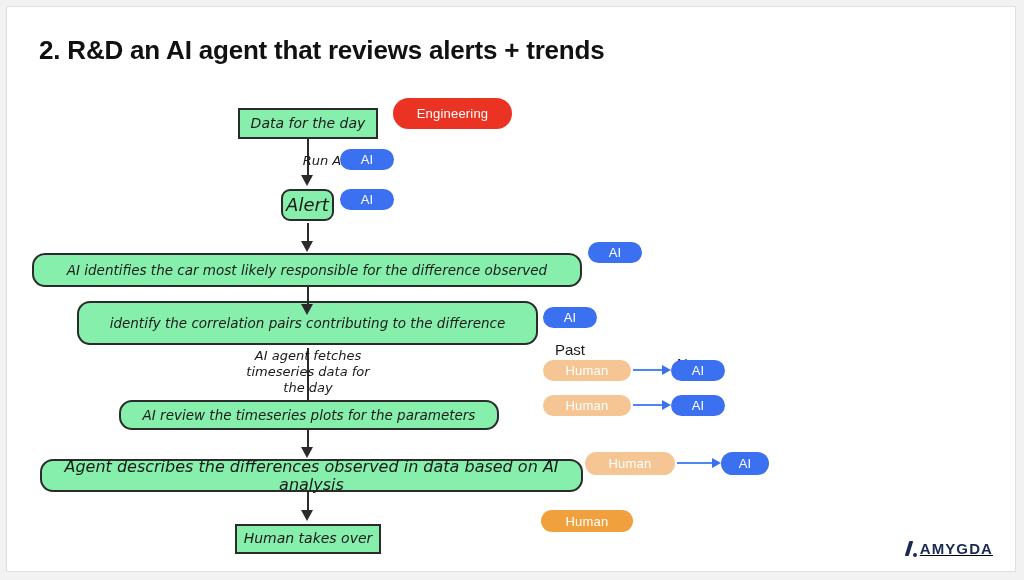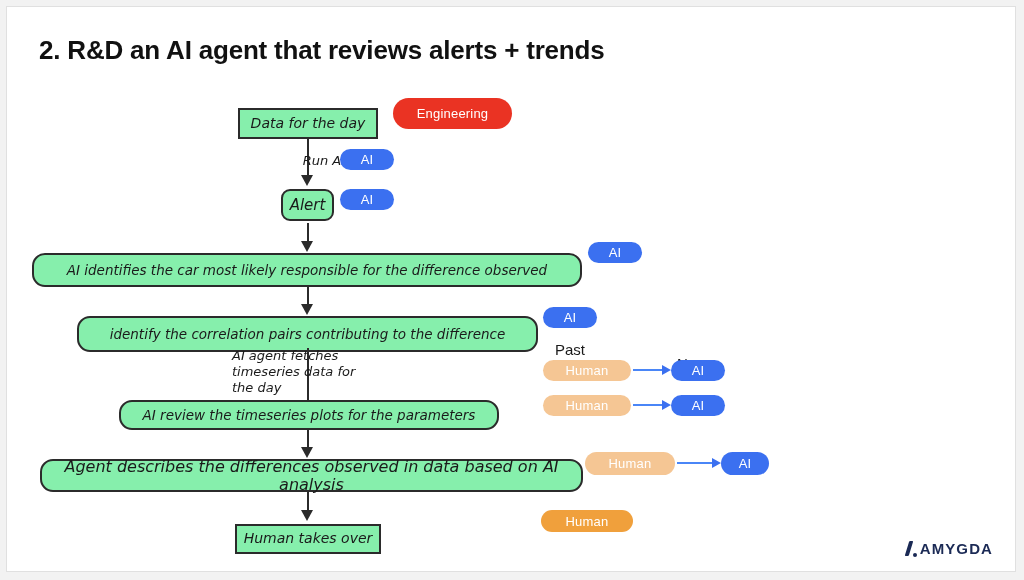--- a/index.html
+++ b/index.html
@@ -70,21 +70,21 @@
     border-right: 6px solid transparent;
     border-top: 11px solid #2b2b2b;
   }
 
   
   .hand-label {
     position: absolute;
     font-family: "DejaVu Sans", sans-serif;
     font-style: italic;
     color: #1a1a1a;
-    text-align: left;
+    text-align: center;
     line-height: 1.22;
     white-space: pre-line;
   }
 
   
   .pill {
     position: absolute;
     box-sizing: border-box;
     border-radius: 999px;
     color: #ffffff;
@@ -119,20 +119,21 @@
   }
 
   
   .logo {
     position: absolute;
     right: 22px;
     bottom: 14px;
     display: flex;
     align-items: flex-start;
     gap: 0;
+    text-decoration: underline;
   }
   .logo-mark {
     position: relative;
     width: 17px;
     height: 17px;
   }
   .logo-slash {
     position: absolute;
     left: 4px;
     top: 1px;
@@ -161,25 +162,25 @@
 </style>
 </head>
 <body>
 
 <div class="slide">
 
   <div class="title">2. R&amp;D an AI agent that reviews alerts + trends</div>
 
   <div class="node sharp" style="left:231px; top:101px; width:140px; height:31px; font-size:14px;">Data for the day</div>
 
-  <div class="node round" style="left:274px; top:182px; width:53px; height:32px; font-size:15px;">Alert</div>
+  <div class="node round" style="left:274px; top:182px; width:53px; height:32px; font-size:18px;">Alert</div>
 
   <div class="node pillish" style="left:25px; top:246px; width:550px; height:34px; font-size:13.5px;">AI identifies the car most likely responsible for the difference observed</div>
 
-  <div class="node pillish" style="left:70px; top:309px; width:461px; height:36px; font-size:13.5px;">identify the correlation pairs contributing to the difference</div>
+  <div class="node pillish" style="left:70px; top:294px; width:461px; height:44px; font-size:13.5px;">identify the correlation pairs contributing to the difference</div>
 
   <div class="node pillish" style="left:112px; top:393px; width:380px; height:30px; font-size:13.5px;">AI review the timeseries plots for the parameters</div>
 
   <div class="node pillish" style="left:33px; top:452px; width:543px; height:33px; font-size:16px;">Agent describes the differences observed in data based on AI analysis</div>
 
   <div class="node sharp" style="left:228px; top:517px; width:146px; height:30px; font-size:14px;">Human takes over</div>
 
   <div class="vline" style="left:300px; top:132px; height:38px;"></div>
   <div class="arrowhead" style="left:294px; top:168px;"></div>
 

